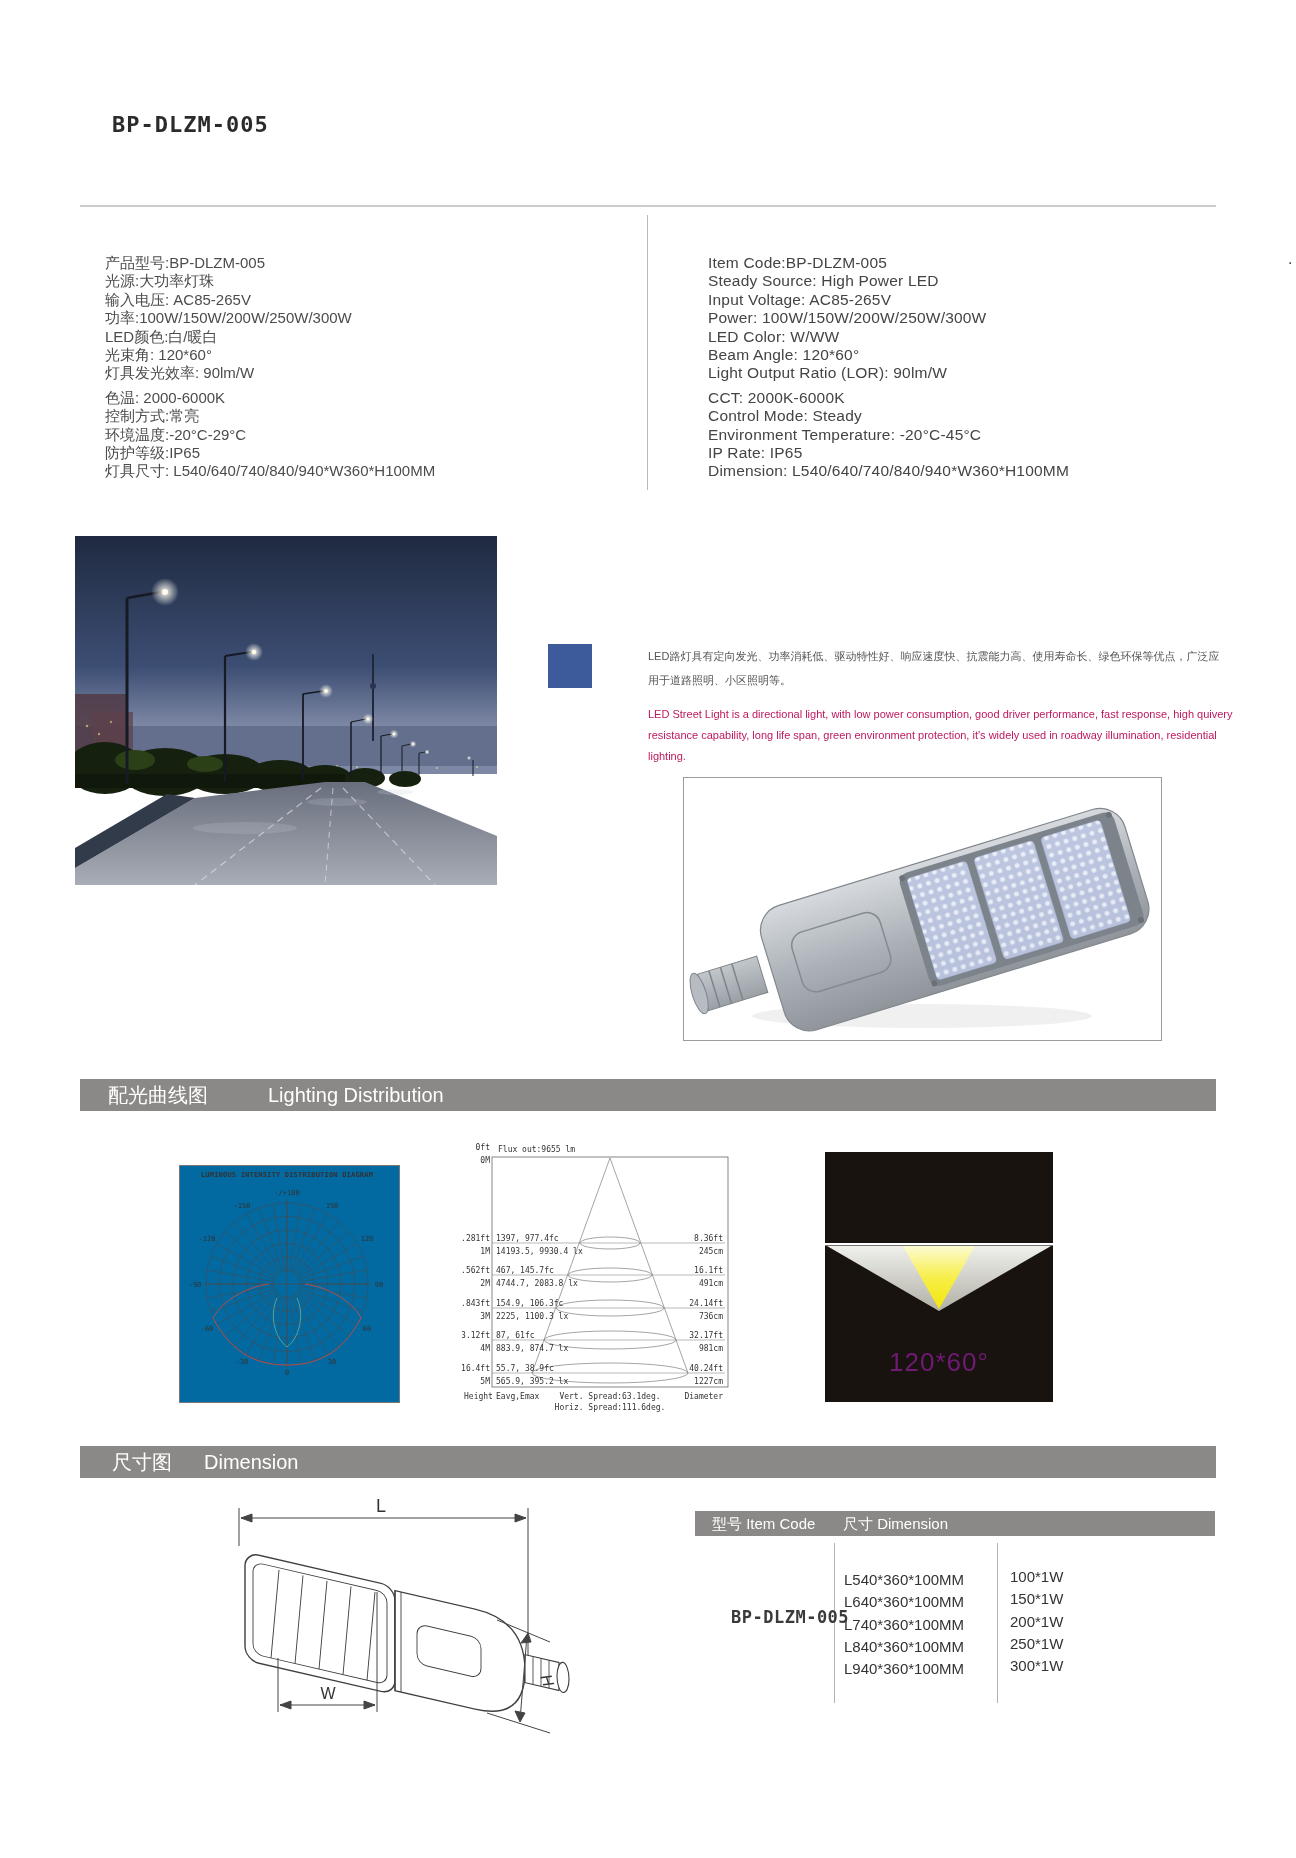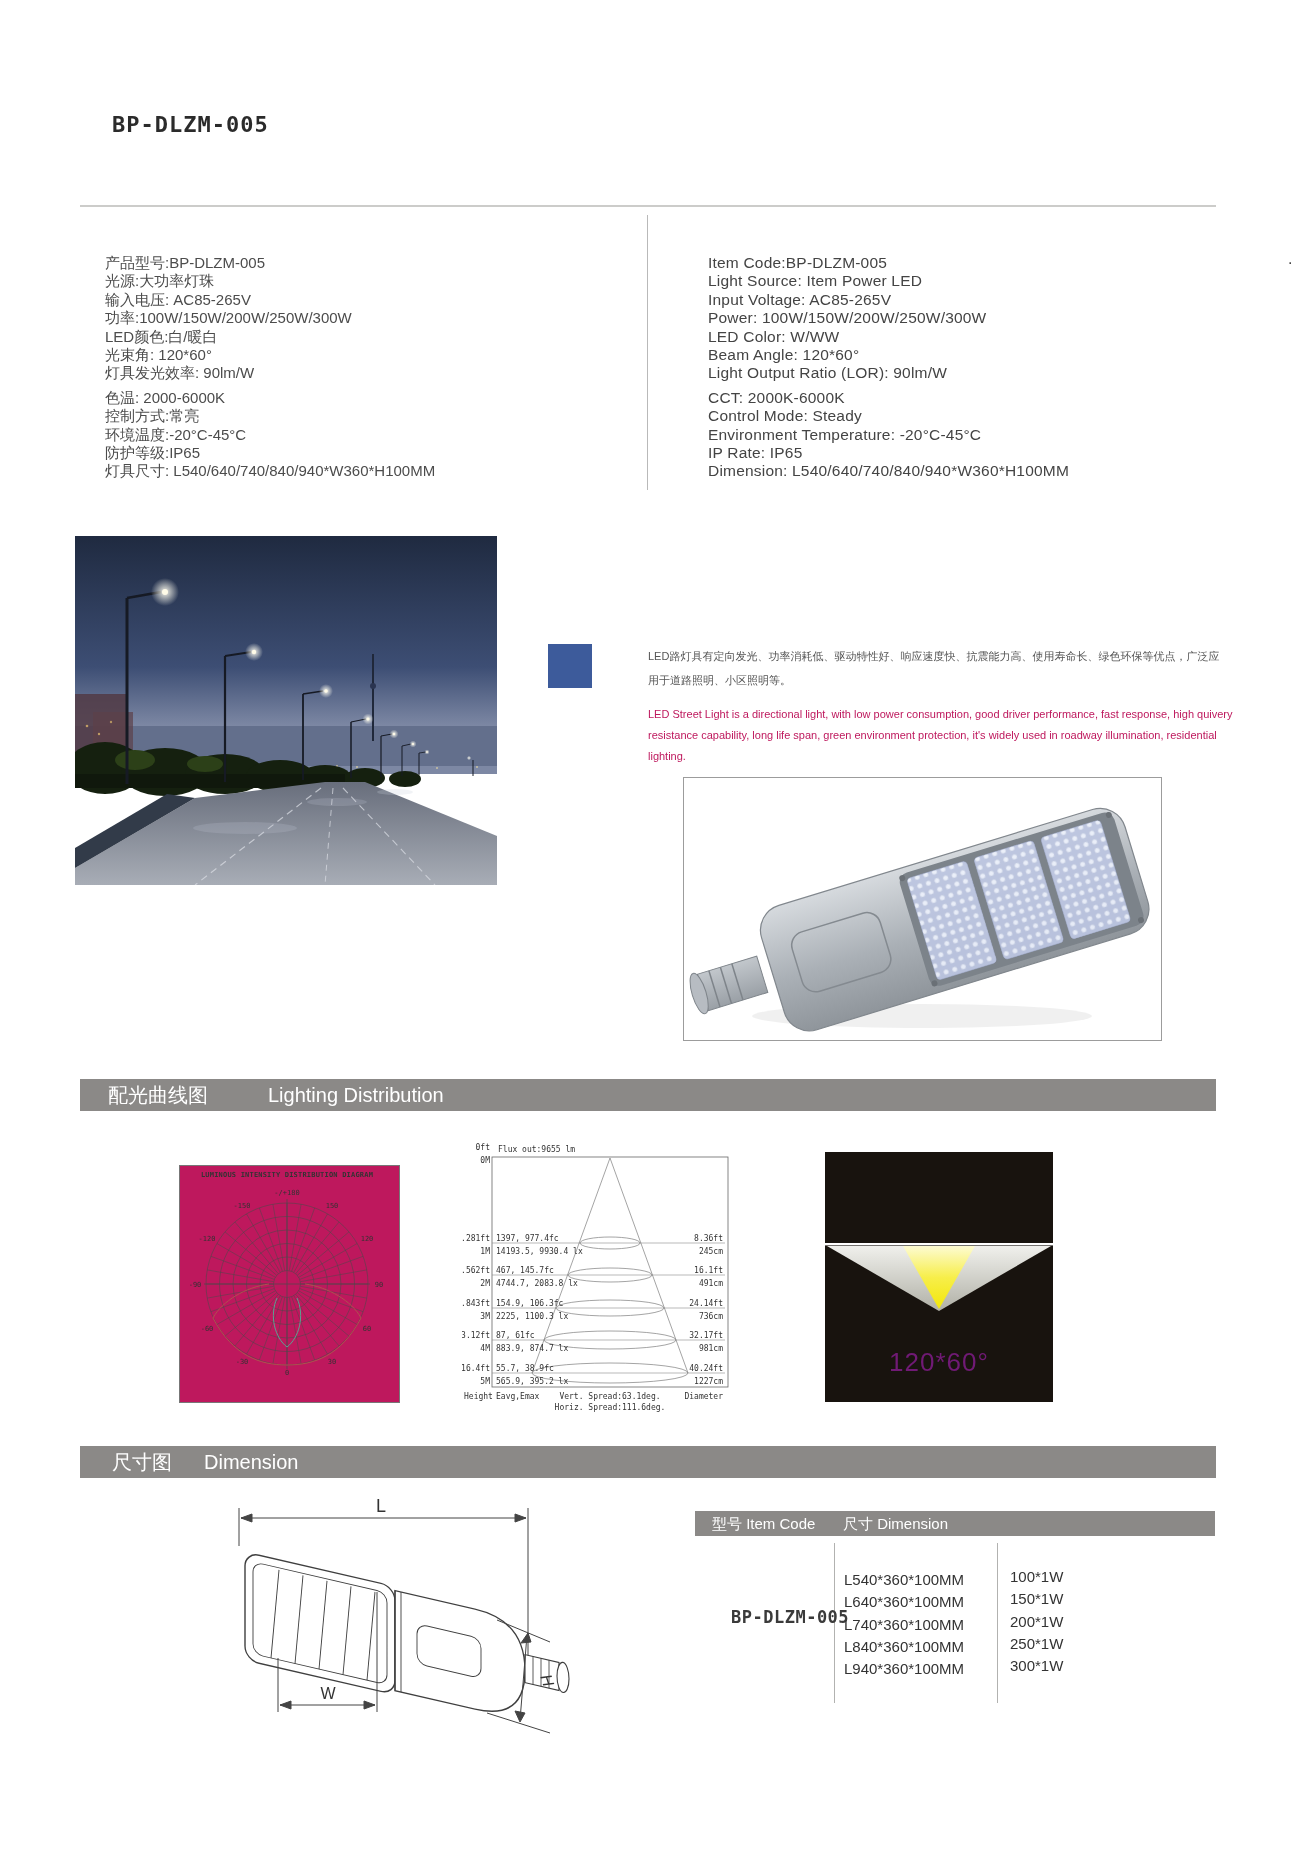--- a/index.html
+++ b/index.html
@@ -25,21 +25,21 @@
   .spec{font-size:15px;color:#4c4c4c;line-height:18.4px;white-space:nowrap;}
   .specs-en .spec{font-size:15.5px;letter-spacing:.2px;color:#444;}
   .gap{margin-top:6px;}
   .vdivider{position:absolute;left:647px;top:215px;width:1px;height:275px;background:#b9b9b9;}
   .stray{position:absolute;left:1288px;top:250px;font-size:16px;color:#444;}
   .photo{position:absolute;left:75px;top:536px;width:422px;height:349px;}
   .accent-square{position:absolute;left:548px;top:644px;width:44px;height:44px;background:#3d5b9b;}
   .intro-cn{position:absolute;left:648px;top:645px;width:580px;font-size:11px;line-height:23.5px;color:#555;}
   .intro-en{position:absolute;left:648px;top:704px;width:600px;font-size:11px;line-height:21px;color:#be185d;}
   .product-box{position:absolute;left:683px;top:777px;width:477px;height:262px;border:1px solid #9c9c9c;background:#fff;}
-  .polar-box{position:absolute;left:179px;top:1165px;width:221px;height:238px;border:1px solid #777;box-sizing:border-box;background:#be185d;}
+  .polar-box{position:absolute;left:179px;top:1165px;width:221px;height:238px;border:1px solid #777;box-sizing:border-box;background:#0369a1;}
   .cone-wrap{position:absolute;left:462px;top:1138px;width:320px;height:278px;}
   .beam-box{position:absolute;left:825px;top:1152px;width:228px;height:250px;}
   .beam-label{position:absolute;left:825px;top:1347px;width:228px;text-align:center;color:#701a75;
         font-size:26px;letter-spacing:1px;}
   .drawing{position:absolute;left:150px;top:1490px;width:440px;height:350px;}
   .tbl-head{position:absolute;left:695px;top:1511px;width:520px;height:25px;background:#8b8987;color:#fff;font-size:15px;}
   .tbl-head span{position:absolute;top:50%;transform:translateY(-50%);white-space:nowrap;}
   .tbl-head .h1{left:17px;} .tbl-head .h2{left:148px;text-align:right;}
   .tbl-body{position:absolute;left:695px;top:1539px;width:520px;height:170px;}
   .tbl-div{position:absolute;top:4px;width:1px;height:160px;background:#b2b2b0;}
@@ -64,28 +64,28 @@
   <div class="specs specs-cn">
     <div class="spec">产品型号:BP-DLZM-005</div>
     <div class="spec">光源:大功率灯珠</div>
     <div class="spec">输入电压: AC85-265V</div>
     <div class="spec">功率:100W/150W/200W/250W/300W</div>
     <div class="spec">LED颜色:白/暖白</div>
     <div class="spec">光束角: 120*60°</div>
     <div class="spec">灯具发光效率: 90lm/W</div>
     <div class="spec gap">色温: 2000-6000K</div>
     <div class="spec">控制方式:常亮</div>
-    <div class="spec">环境温度:-20°C-45°C</div>
+    <div class="spec">环境温度:-20°C-29°C</div>
     <div class="spec">防护等级:IP65</div>
     <div class="spec">灯具尺寸: L540/640/740/840/940*W360*H100MM</div>
   </div>
   <div class="vdivider"></div>
   <div class="specs specs-en">
     <div class="spec">Item Code:BP-DLZM-005</div>
-    <div class="spec">Light Source: Item Power LED</div>
+    <div class="spec">Steady Source: High Power LED</div>
     <div class="spec">Input Voltage: AC85-265V</div>
     <div class="spec">Power: 100W/150W/200W/250W/300W</div>
     <div class="spec">LED Color: W/WW</div>
     <div class="spec">Beam Angle: 120*60°</div>
     <div class="spec">Light Output Ratio (LOR): 90lm/W</div>
     <div class="spec gap">CCT: 2000K-6000K</div>
     <div class="spec">Control Mode: Steady</div>
     <div class="spec">Environment Temperature: -20°C-45°C</div>
     <div class="spec">IP Rate: IP65</div>
     <div class="spec">Dimension: L540/640/740/840/940*W360*H100MM</div>

